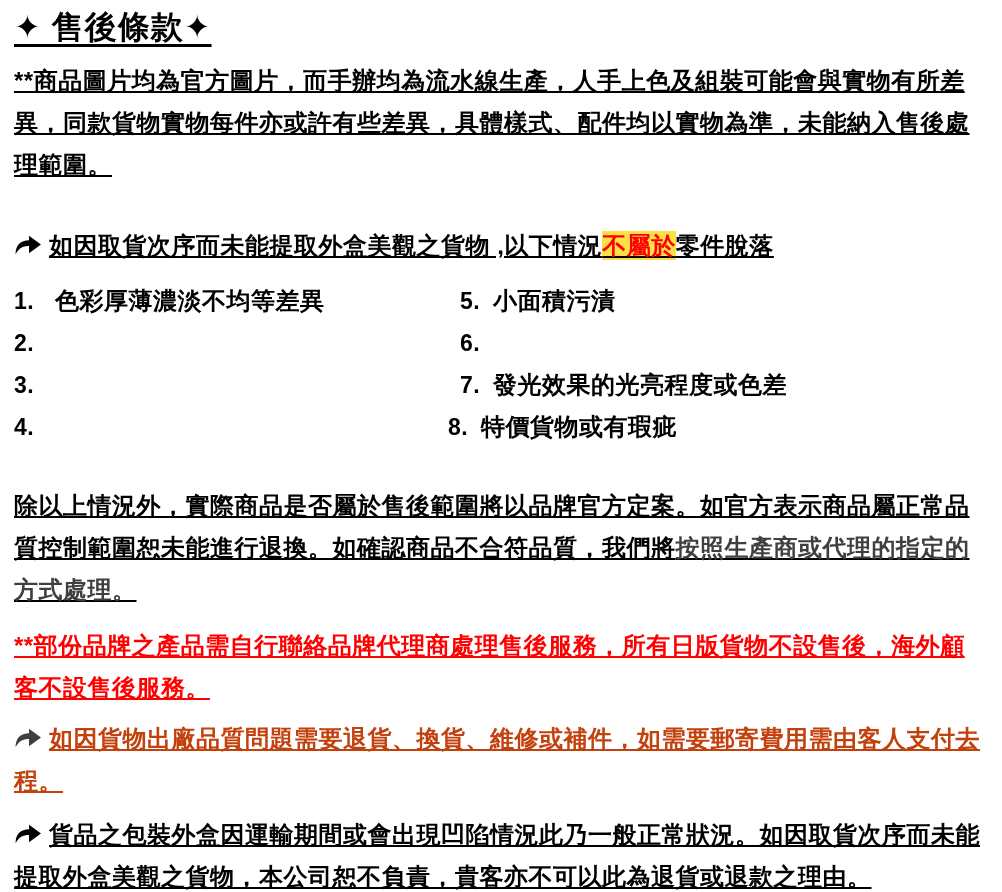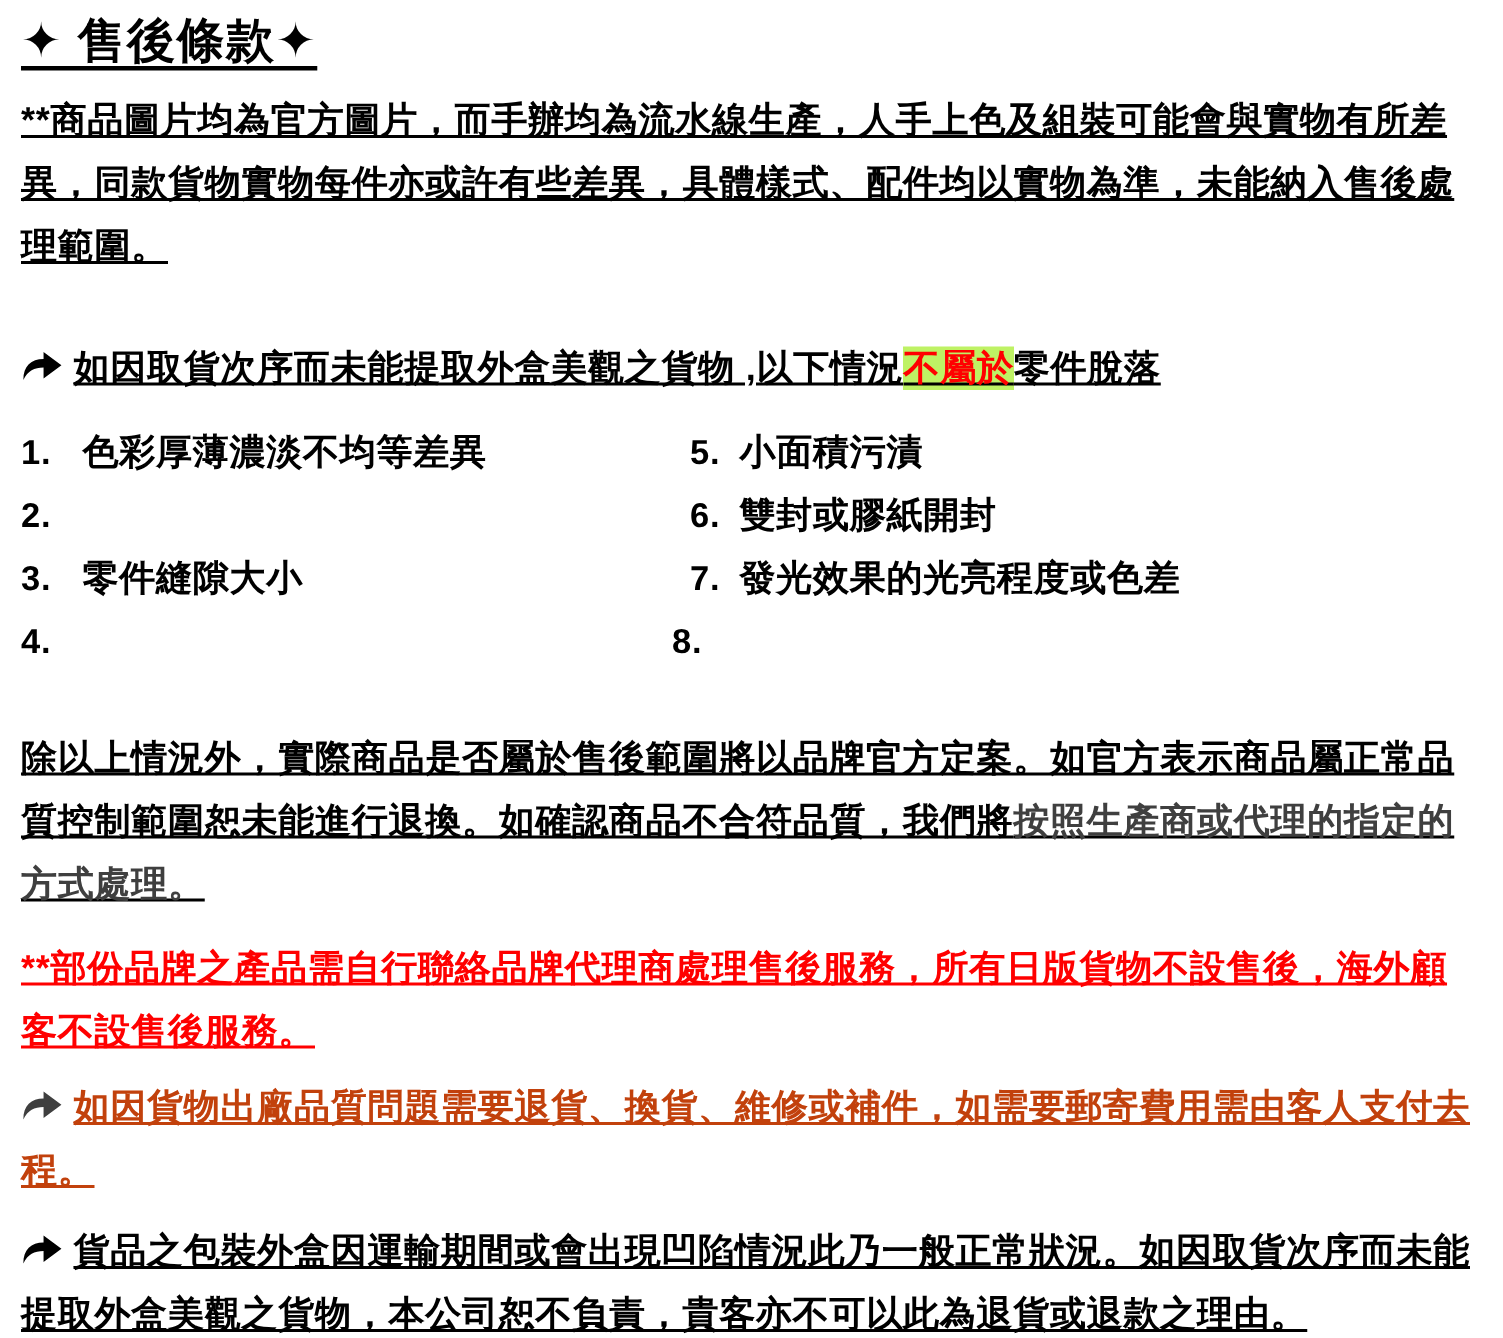--- a/index.html
+++ b/index.html
@@ -13,21 +13,21 @@
     display:inline-block;
     font-size:32px;line-height:34px;margin:0;
     text-decoration:underline;
     text-decoration-thickness:2.5px;
     text-underline-offset:6px;
     letter-spacing:1px;
   }
   p{font-size:24px;line-height:42px;margin:0;letter-spacing:0.5px;text-decoration:underline;}
   .intro{margin-top:16px;}
   .notice{margin-top:39px;}
-  .hl{background:#bef264;color:#ff0000;padding:1px 0;}
+  .hl{background:#fde047;color:#ff0000;padding:1px 0;}
   .arrow{display:inline-block;vertical-align:-2px;margin-right:7px;}
   .arrow svg{display:block;}
   .list{display:flex;margin-top:13px;}
   .col-left{width:446px;}
   .col-right{flex:1;}
   .item{display:flex;align-items:center;height:42px;font-size:24px;letter-spacing:0.5px;}
   .col-left .num{width:41px;flex:0 0 41px;font-size:23px;}
   .col-right .num{width:33px;flex:0 0 33px;font-size:23px;}
   .col-right .item.shift{margin-left:-12px;}
   .policy{margin-top:37px;}
@@ -55,41 +55,40 @@
     <div class="col-left">
       <div class="item">
         <span class="num">1.</span>
         <span class="txt">色彩厚薄濃淡不均等差異</span>
       </div>
       <div class="item">
         <span class="num">2.</span>
       </div>
       <div class="item">
         <span class="num">3.</span>
-        <span class="txt">零件縫隙大小</span>
       </div>
       <div class="item">
         <span class="num">4.</span>
       </div>
     </div>
     <div class="col-right">
       <div class="item">
         <span class="num">5.</span>
         <span class="txt">小面積污漬</span>
       </div>
       <div class="item">
         <span class="num">6.</span>
-        <span class="txt">雙封或膠紙開封</span>
       </div>
       <div class="item">
         <span class="num">7.</span>
         <span class="txt">發光效果的光亮程度或色差</span>
       </div>
       <div class="item shift">
         <span class="num">8.</span>
+        <span class="txt">特價貨物或有瑕疵</span>
       </div>
     </div>
   </div>
 
   <p class="policy"><span>除以上情況外，實際商品是否屬於售後範圍將以品牌官方定案。如官方表示商品屬正常品質控制範圍恕未能進行退換。如確認商品不合符品質，我們將</span><span class="gray">按照生產商或代理的指定的方式處理。</span></p>
 
   <p class="red-note">**部份品牌之產品需自行聯絡品牌代理商處理售後服務，所有日版貨物不設售後，海外顧客不設售後服務。</p>
 
   <p class="point-1">
     <span class="arrow"><svg width="28" height="22" viewBox="0 0 27 21">

